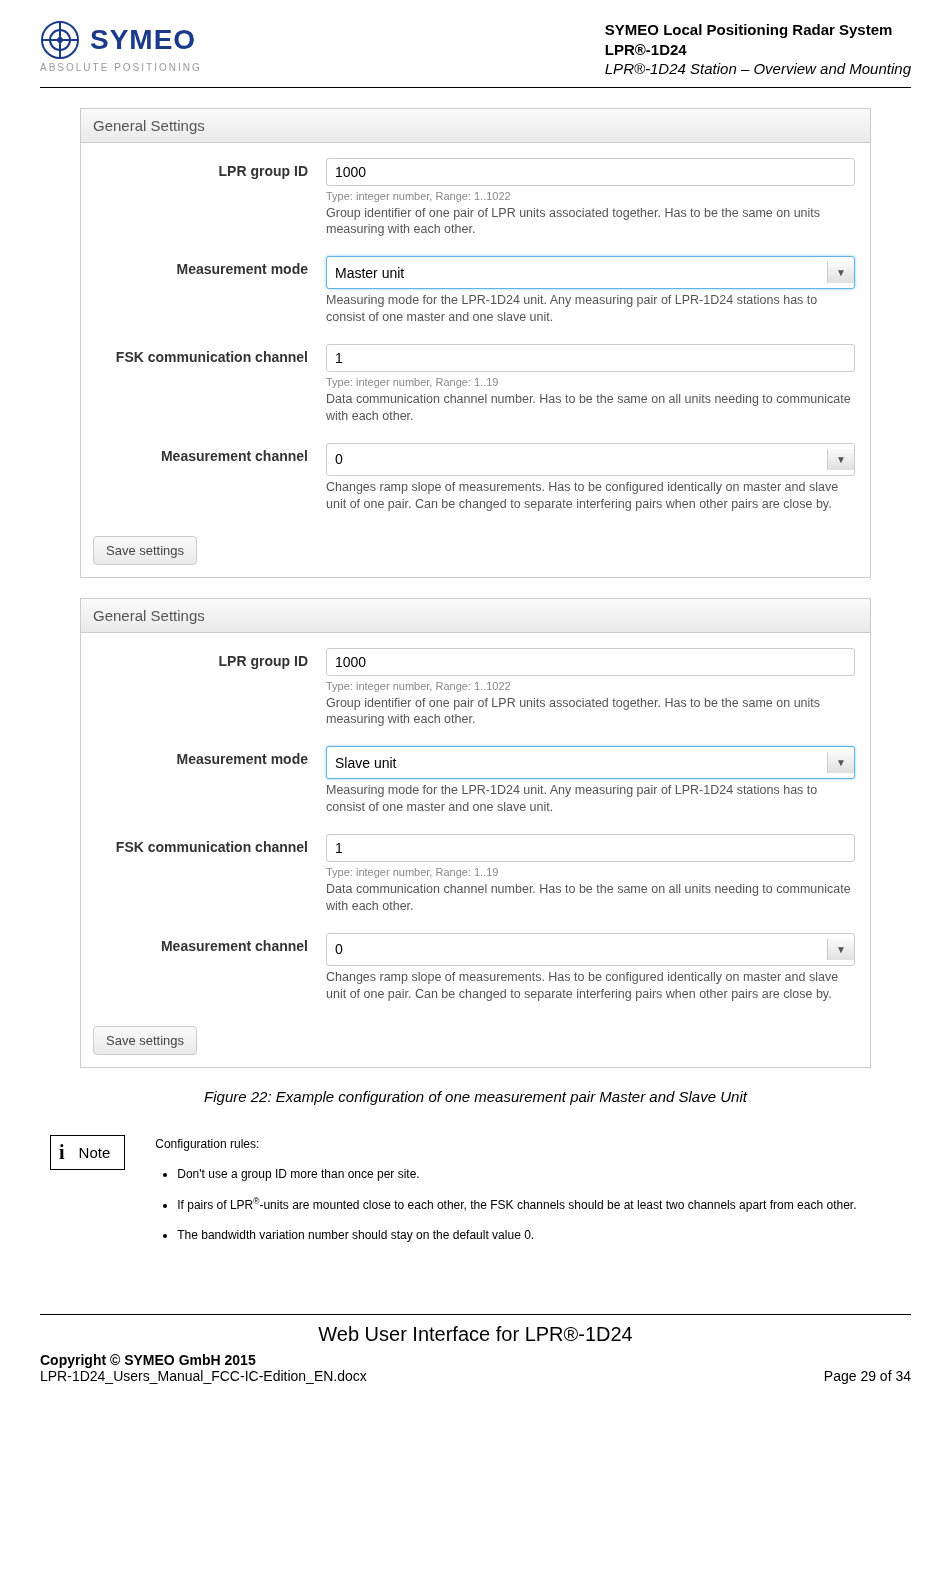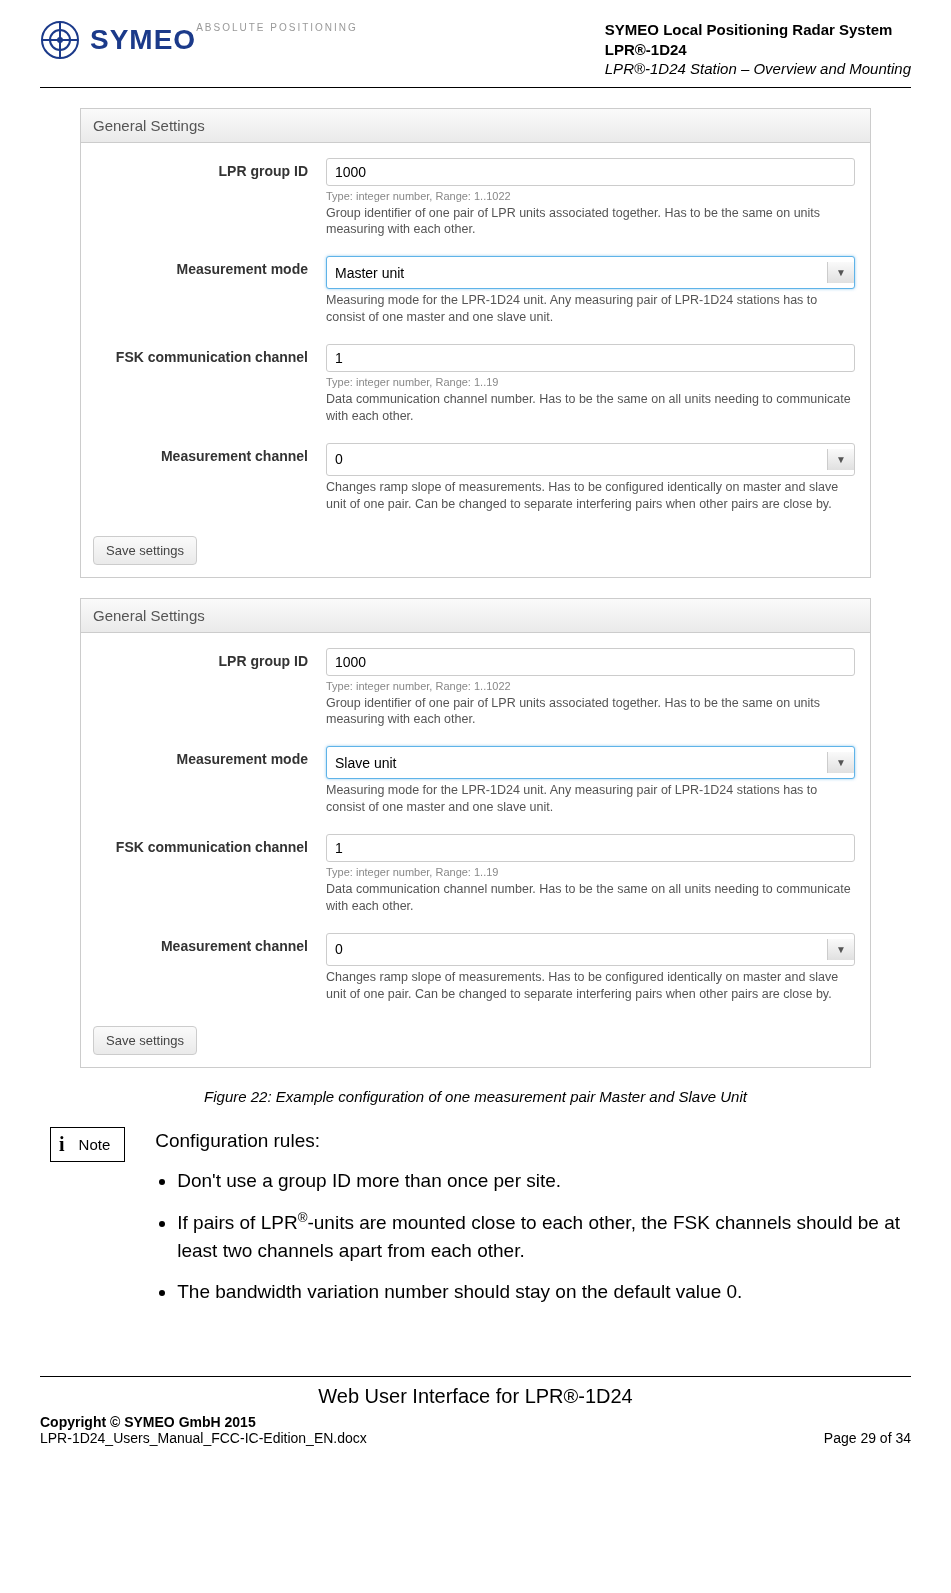--- a/index.html
+++ b/index.html
@@ -15,20 +15,21 @@
   .page-header {
     display: flex;
     justify-content: space-between;
     align-items: flex-start;
     border-bottom: 1px solid #000;
     padding-bottom: 8px;
     margin-bottom: 20px;
   }
   .logo-block {
     display: flex;
+    flex-direction: column;
   }
   .logo-row {
     display: flex;
     align-items: center;
     gap: 10px;
   }
   .logo-icon {
     width: 40px;
     height: 40px;
   }
@@ -125,21 +126,21 @@
     border-radius: 4px;
     background: linear-gradient(#fafafa,#eaeaea);
     font-size: 13px;
     color: #444;
     margin: 0 0 12px 12px;
   }
   .figure-caption {
     text-align: center;
     font-style: italic;
     font-size: 15px;
-    margin: 10px 0 22px 0;
+    margin: 10px 0 30px 0;
   }
   .note-section {
     display: flex;
     align-items: flex-start;
     gap: 30px;
     margin: 0 10px 60px 10px;
   }
   .note-badge {
     border: 1px solid #000;
     padding: 5px 14px 5px 8px;
@@ -148,21 +149,21 @@
     gap: 14px;
     font-size: 15px;
     flex-shrink: 0;
   }
   .note-badge .i {
     font-family: Georgia, serif;
     font-weight: bold;
     font-size: 20px;
   }
   .note-content {
-    font-size: 19px;
+    font-size: 12px;
     line-height: 1.5;
   }
   .note-content .title {
     margin-bottom: 8px;
   }
   .note-content ul {
     margin: 0;
     padding-left: 22px;
   }
   .note-content li {

